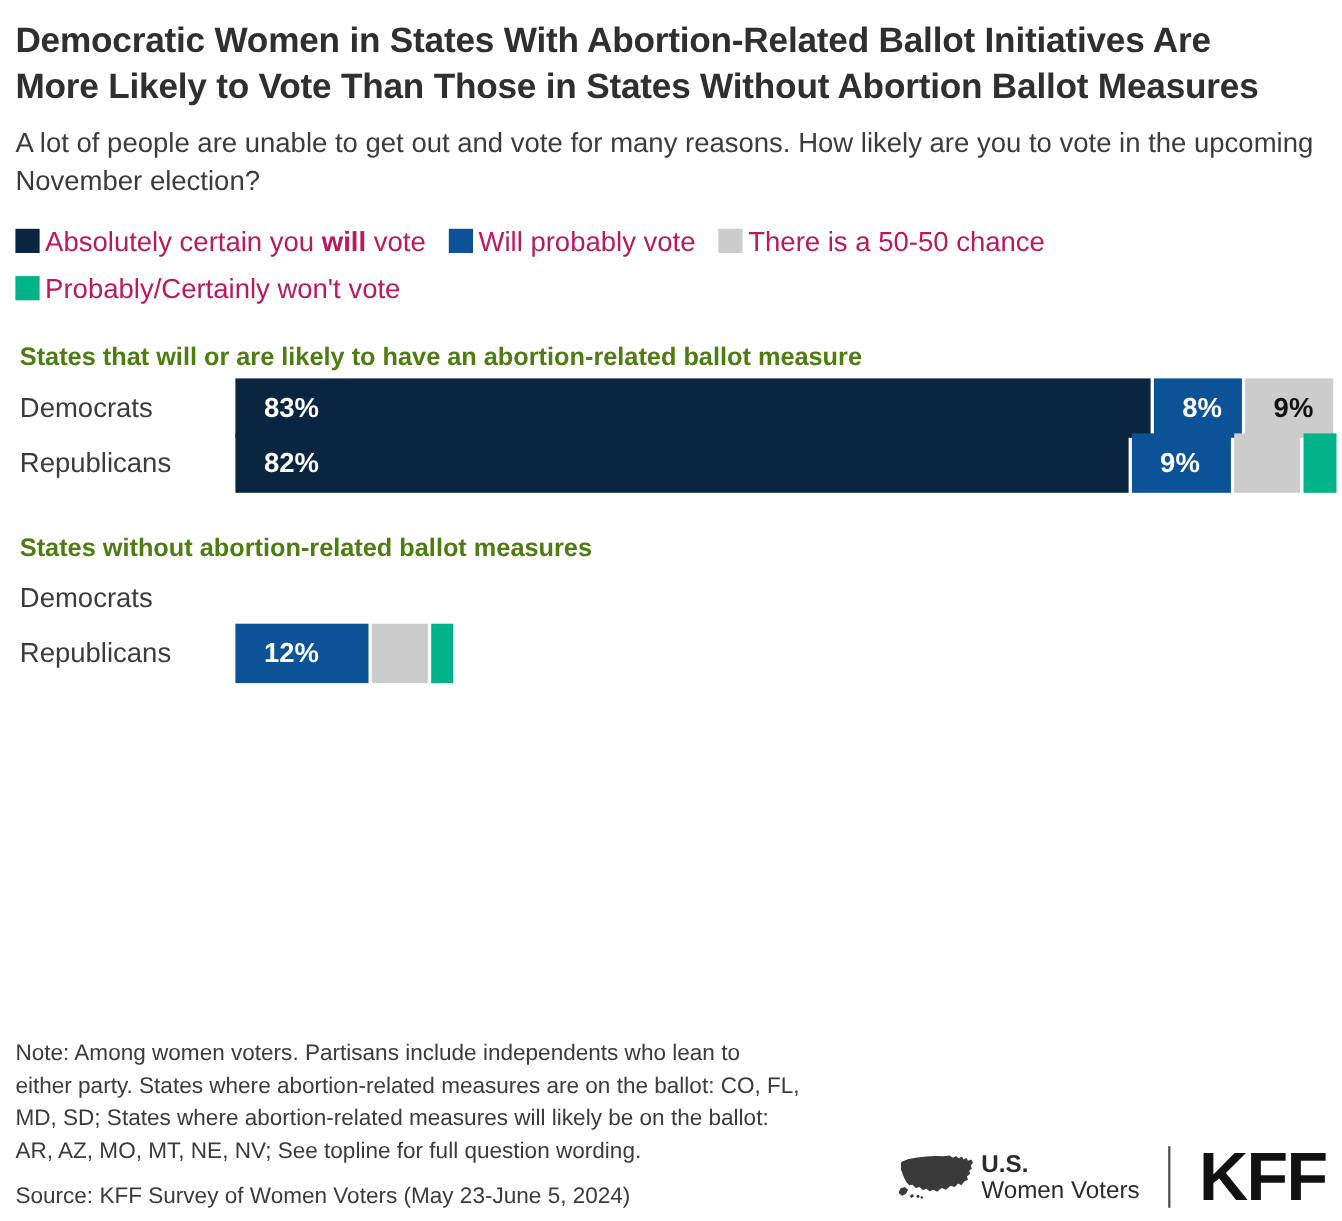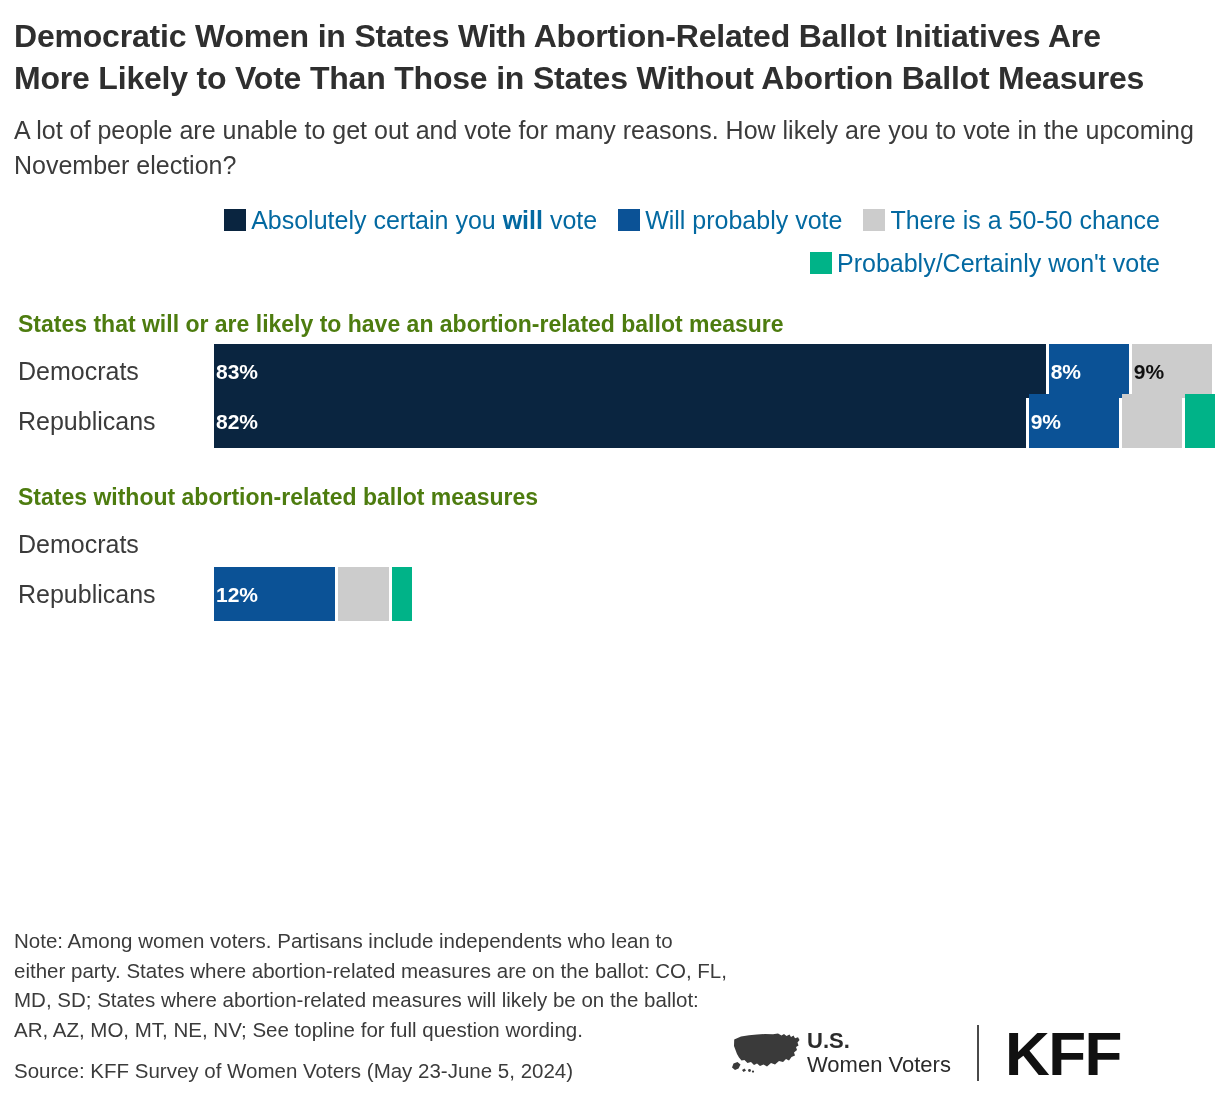--- a/index.html
+++ b/index.html
@@ -37,23 +37,22 @@
     margin-top: 14px;
     max-width: 1180px;
     font-weight: normal;
   }
 
   
   .legend {
     margin-top: 16px;
     max-width: 1160px;
     font-size: 25px;
-    color: #0369a1;
+    color: #be185d;
     line-height: 1.72;
-    text-align: right;
   }
   .legend-item {
     display: inline;
     white-space: nowrap;
     margin-right: 14px;
   }
   .swatch {
     display: inline-block;
     width: 22px;
     height: 22px;
@@ -101,39 +100,40 @@
   }
   .seg {
     height: 54px;
     display: flex;
     align-items: center;
     position: relative;
     overflow: hidden;
   }
   .seg + .seg { margin-left: 3px; }
   .seg-val {
-    font-size: 21px;
-    font-weight: bold;
-    padding-left: 2px;
+    font-size: 25px;
+    font-weight: bold;
+    padding-left: 26px;
     white-space: nowrap;
     line-height: 1;
   }
   .seg-val.light { color: #ffffff; }
   .seg-val.dark  { color: #111111; }
 
   .group2 { margin-top: 42px; }
 
   
   .footer {
     position: absolute;
     left: 14px;
-    bottom: 24px;
+    bottom: 7px;
     width: 1192px;
     display: flex;
     align-items: flex-end;
+    justify-content: space-between;
   }
   .footer-text {
     max-width: 740px;
   }
   .note {
     font-size: 20.5px;
     color: #3b3b3b;
     line-height: 1.44;
     max-width: 715px;
   }

